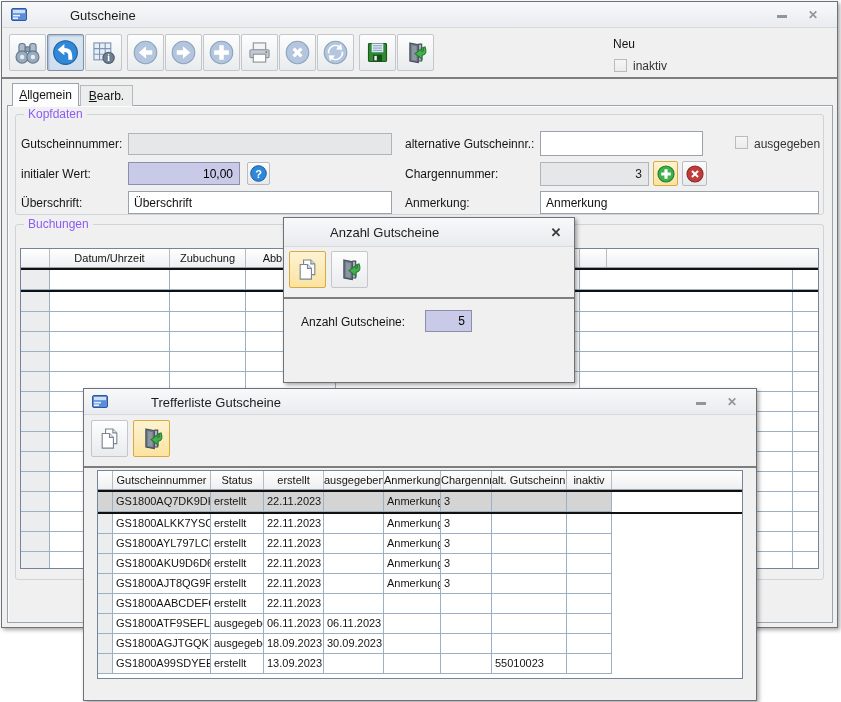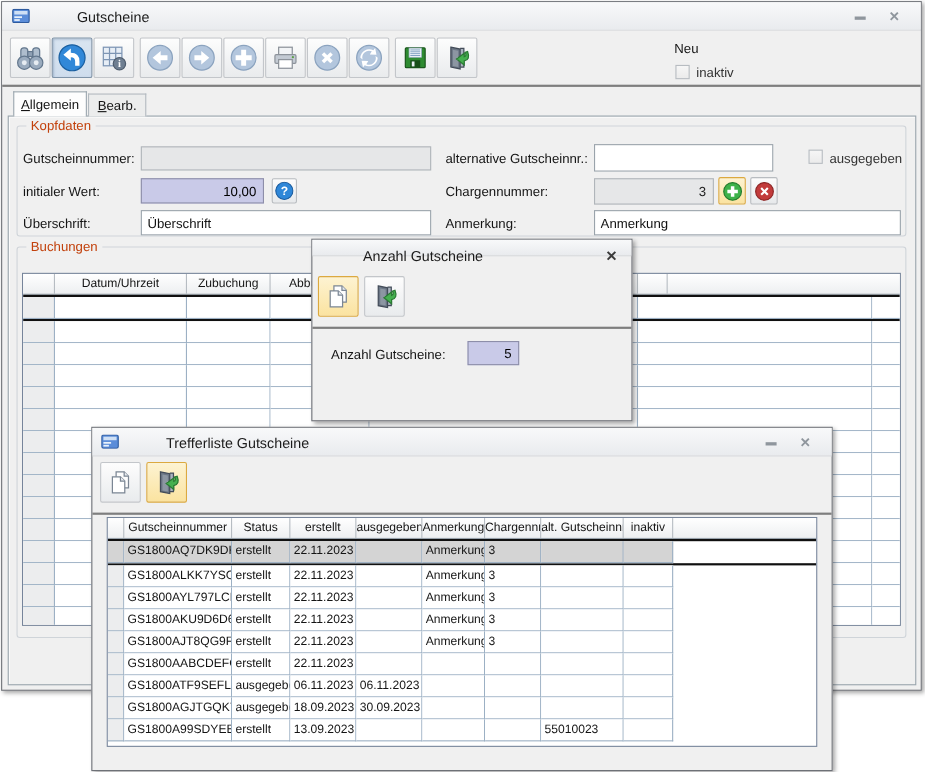--- a/index.html
+++ b/index.html
@@ -34,21 +34,21 @@
   .tbtn svg { width:27px; height:27px; }
   .sbtn { position:absolute; border:1px solid #b8bcc0; border-radius:2px; background:linear-gradient(#fcfcfc,#e7e9eb); display:flex; align-items:center; justify-content:center; }
   .sbtn.hl { border-color:#dca93f; background:linear-gradient(#fdf3d2,#fbe3a0); }
   .lbl { position:absolute; font-size:12px; white-space:nowrap; }
   .inp { position:absolute; border:1px solid #9aa3ab; background:#fff; font-family:"Liberation Sans",sans-serif; font-size:12px; padding:0 5px; color:#111; }
   .inp-dis { position:absolute; border:1px solid #b0b5ba; background:#e6e7e8; font-family:"Liberation Sans",sans-serif; font-size:12px; padding:0 6px; color:#222; }
   .inp-lav { position:absolute; border:1px solid #8d8ea9; background:#c9cae8; font-family:"Liberation Sans",sans-serif; font-size:12px; padding:0 6px; text-align:right; color:#000; }
   .checkbox { position:absolute; width:13px; height:13px; border:1px solid #b7bcc1; background:linear-gradient(#f6f6f6,#ebebeb); }
   .cb-label { position:absolute; font-size:12px; color:#333; white-space:nowrap; }
   .groupbox { position:absolute; border:1px solid #cfd4d9; border-radius:3px; }
-  .groupbox .legend { position:absolute; top:-8px; left:8px; background:#f0f0f0; padding:0 4px; font-size:12px; color:#c2410c; }
+  .groupbox .legend { position:absolute; top:-8px; left:8px; background:#f0f0f0; padding:0 4px; font-size:12px; color:#8b5cf6; }
   .tab { position:absolute; font-size:12px; text-align:center; }
   .tab span { display:block; }
   .tab span::first-letter { text-decoration:underline; }
   .tab.active { background:#fdfdfd; border:1px solid #9aa5ad; border-bottom:none; height:23px; line-height:22px; z-index:3; }
   .tab.inactive { background:#eceded; border:1px solid #b3bac0; border-bottom:none; height:21px; line-height:20px; z-index:1; }
   .tabpanel { position:absolute; border:1px solid #9aa5ad; background:#f0f0f0; box-shadow:inset 1px 1px 0 #fbfbfb; }
   
   .grid { position:absolute; background:#fff; border:1px solid #76849a; overflow:hidden; }
   .ghead-row { display:flex; height:19px; background:linear-gradient(#ffffff,#edeff1); border-bottom:1px solid #98a2ac; }
   .ghead-cell { flex:0 0 auto; border-right:1px solid #b6bcc2; font-size:11px; text-align:center; line-height:18px; overflow:hidden; white-space:nowrap; }
@@ -419,21 +419,21 @@
             <div class="gcell" style="width: 90px;"></div>
             <div class="gcell" style="width: 244px;"></div>
             <div class="gcell" style="width: 213px;"></div>
             <div class="gcell" style="width: 27px;"></div>
           </div>
         </div>
     </div>
   </div>
 
   <div class="window" style="left:283px;top:217px;width:292px;height:166px;z-index:10;">
-    <div class="titlebar" style="height:15px">
+    <div class="titlebar" style="height:29px">
       <span class="title" style="left:10px;top:7px">Anzahl Gutscheine</span>
       <div class="cap-close" style="right:10px;top:7px;color:#3a3a3a;font-size:13px">✕</div>
     </div>
     <div class="tbtn hl" style="left:5px;top:33px">
         <svg viewBox="0 0 24 24">
           <use href="#ic-copy"></use>
         </svg>
       </div>
     <div class="tbtn" style="left:47px;top:33px">
         <svg viewBox="0 0 24 24">

